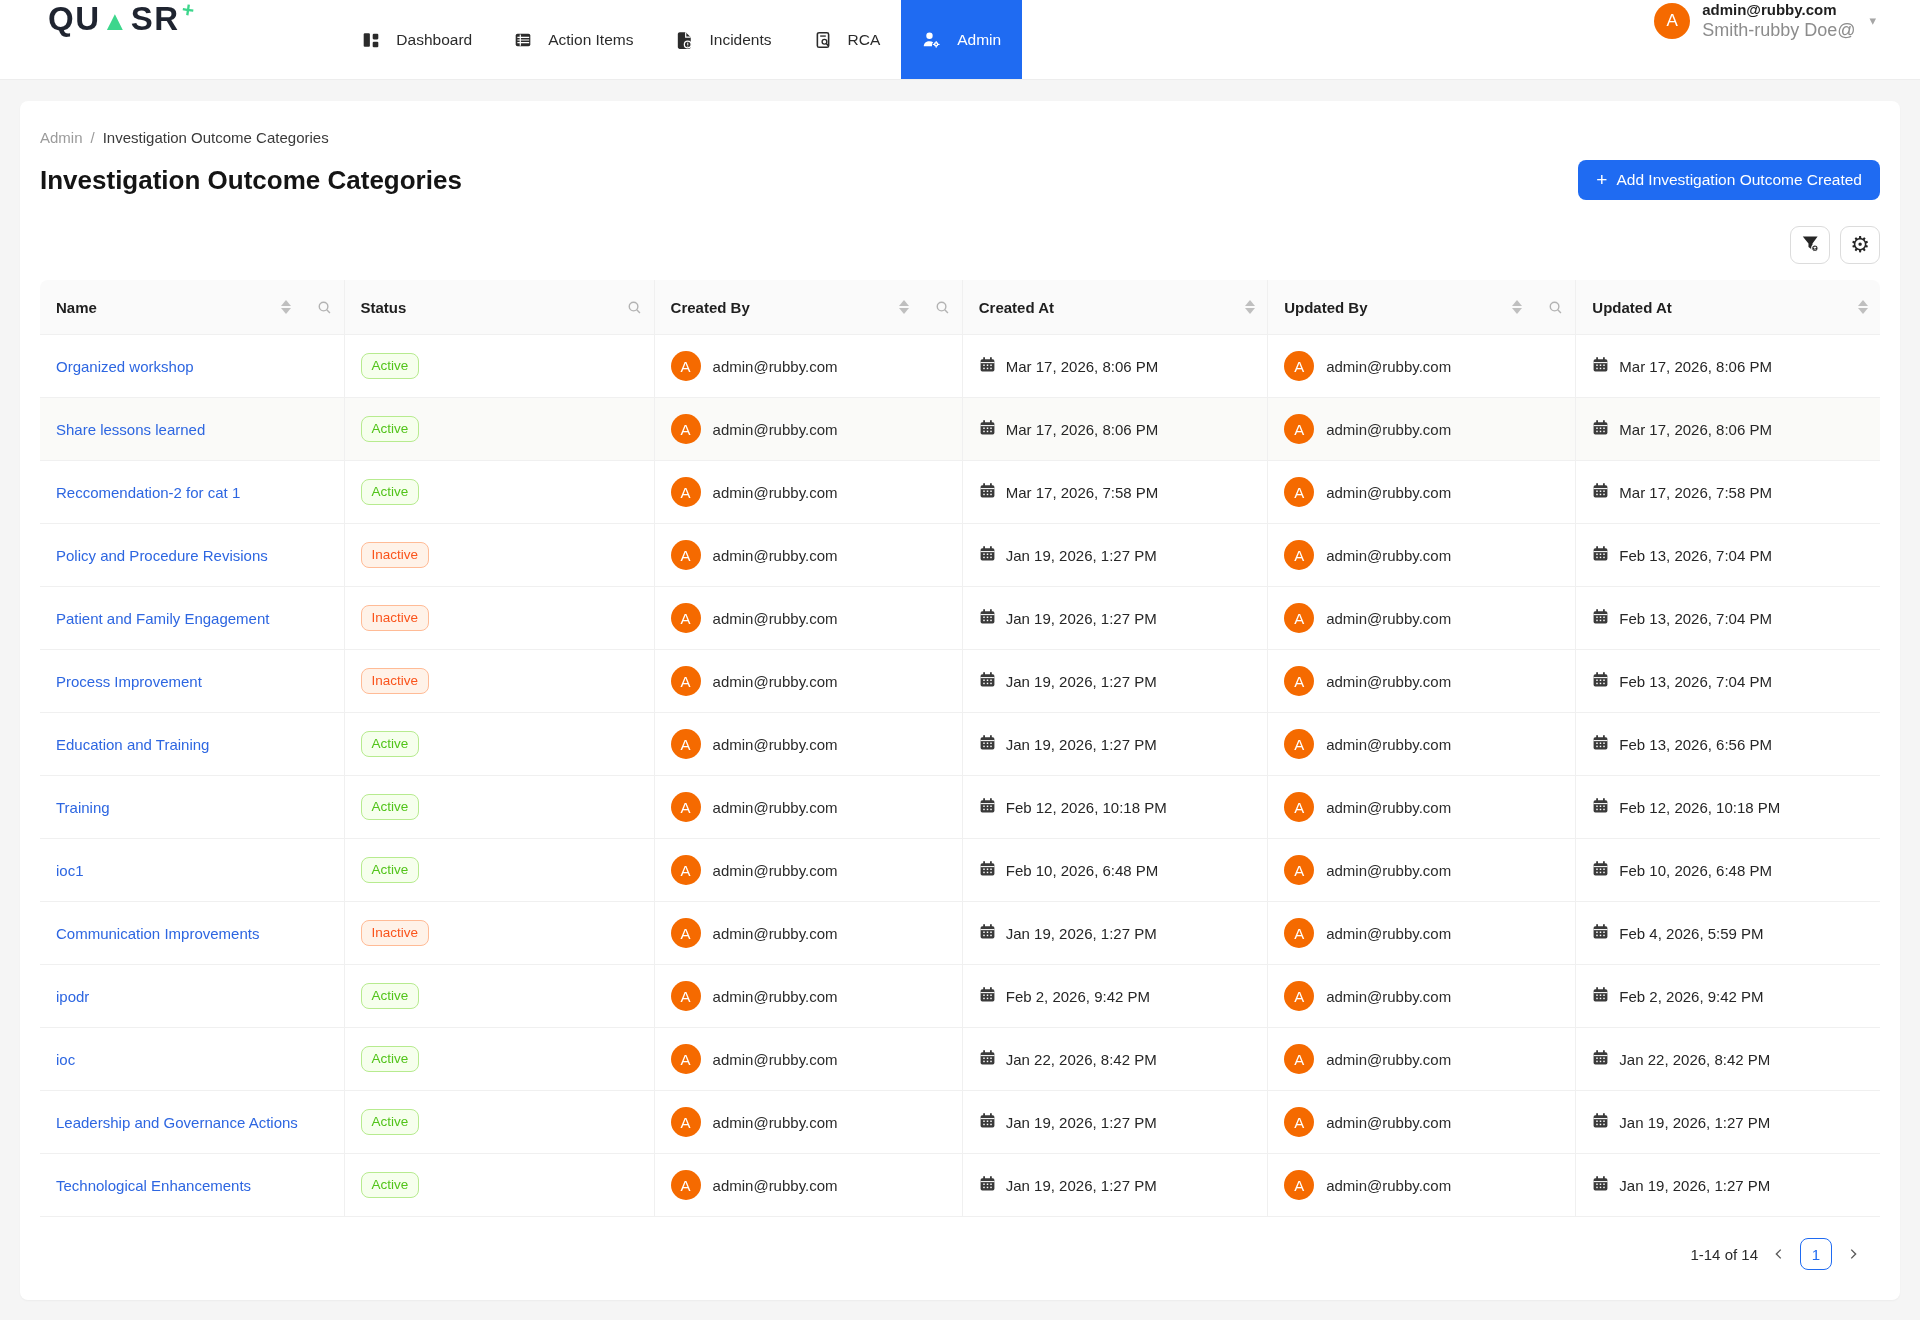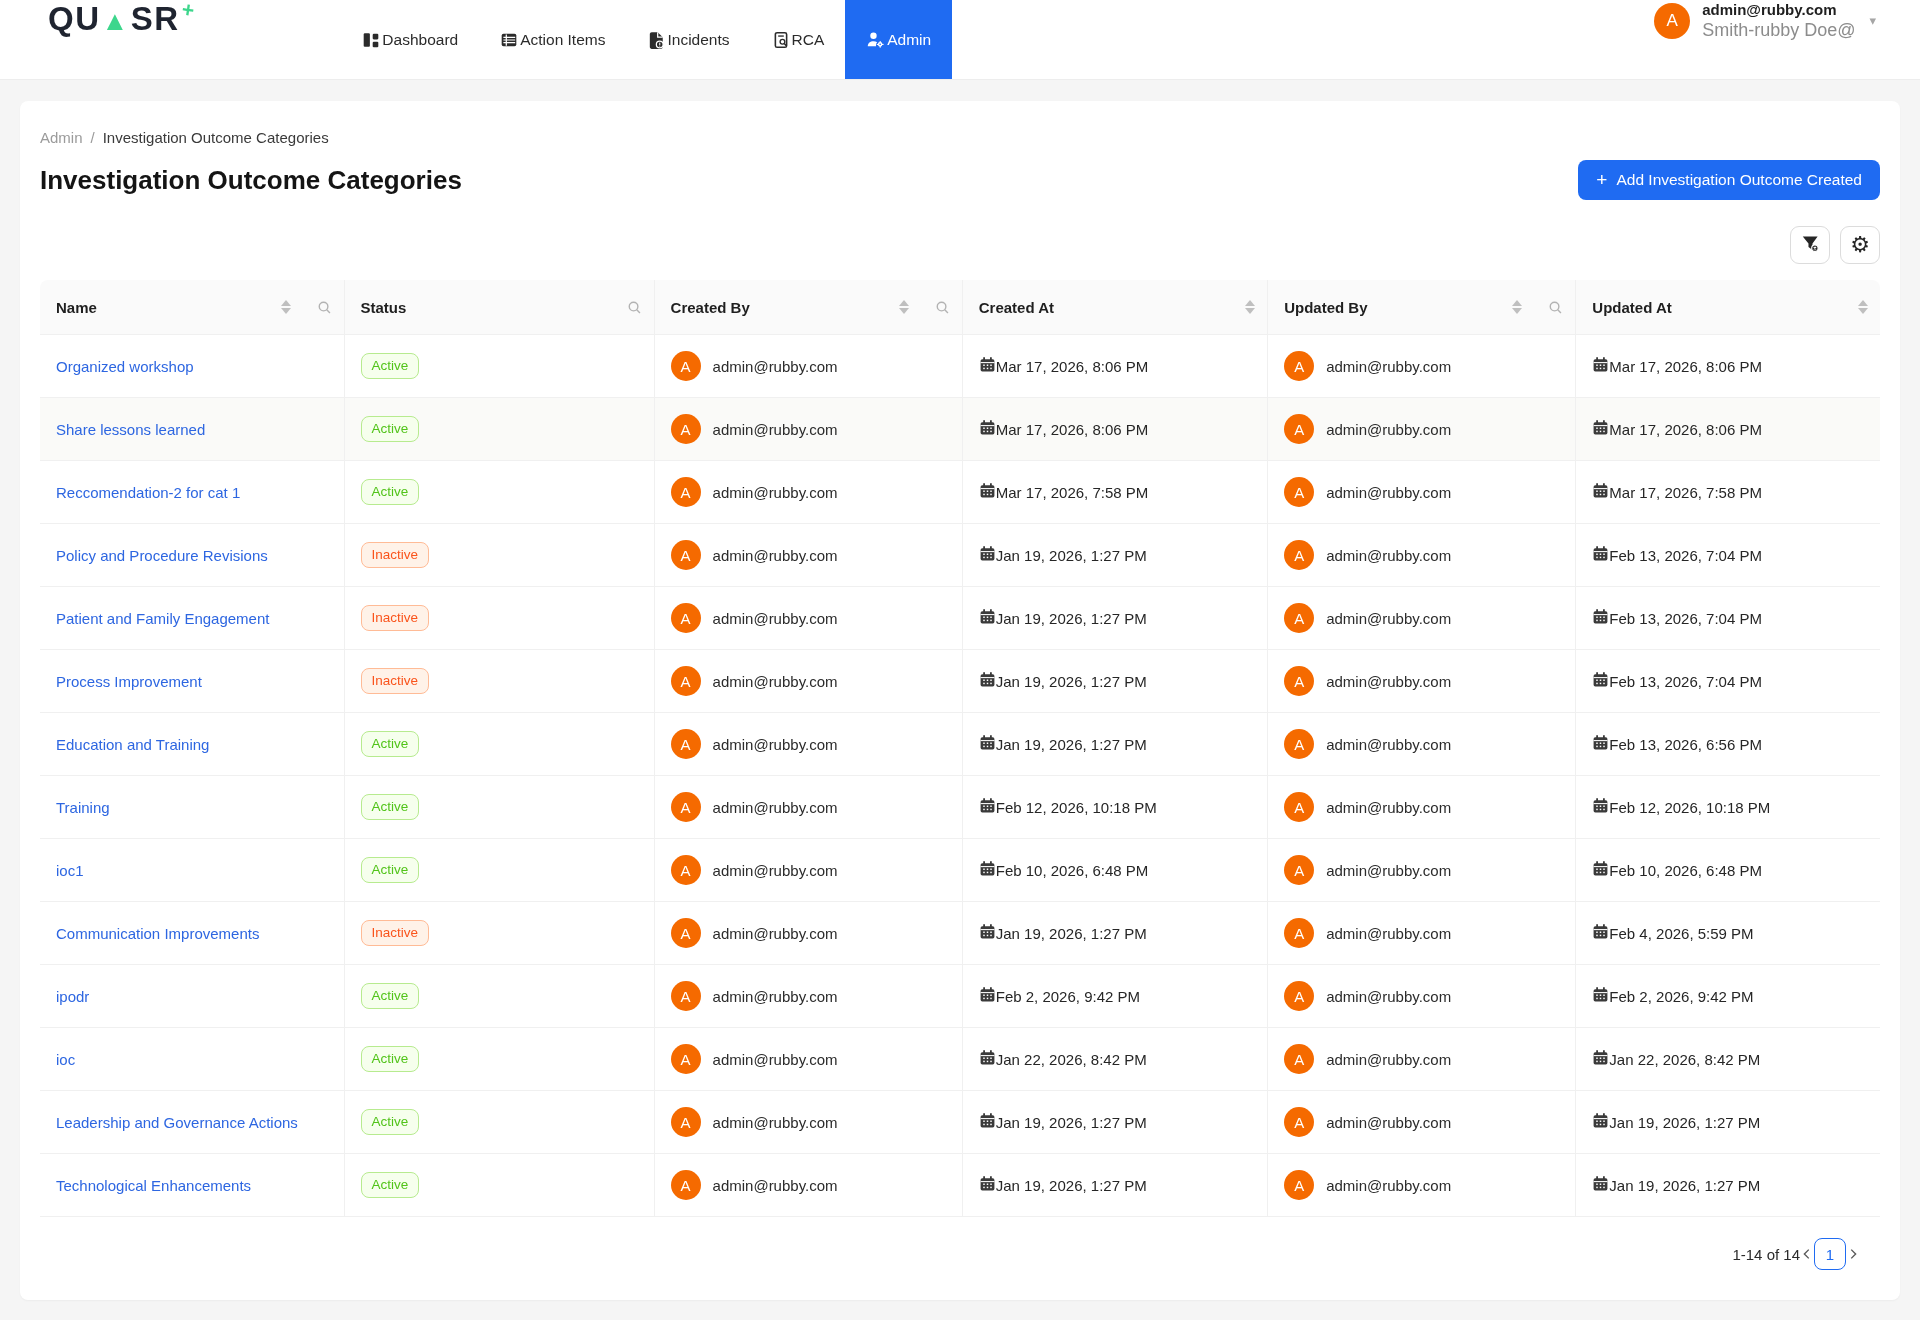--- a/index.html
+++ b/index.html
@@ -11,21 +11,21 @@
   *{box-sizing:border-box}
   html,body{margin:0;padding:0}
   body{width:1920px;height:1320px;background:#f5f5f5;font-family:"Liberation Sans",sans-serif;color:var(--dark);overflow:hidden}
 
   
   .navbar{height:80px;background:#fff;display:flex;align-items:flex-start;padding-left:48px;border-bottom:1px solid #ededed}
   .logo{display:flex;align-items:baseline;font-weight:bold;font-size:33px;letter-spacing:1.5px;color:#1f2430;cursor:pointer;user-select:none}
   .logo .tri{color:#3dd68c;font-size:27px;margin:0 1px}
   .logo .plus{color:#3dd68c;font-size:21px;font-weight:bold;position:relative;top:-13px;left:2px;transform:rotate(8deg);display:inline-block}
   .nav-menu{display:flex;align-items:center;height:100%;margin-left:148px}
-  .nav-item{display:flex;align-items:center;gap:2px;height:100%;padding:0 21px;font-size:15.5px;color:#2b2b2b;cursor:pointer;white-space:nowrap}
+  .nav-item{display:flex;align-items:center;gap:16px;height:100%;padding:0 21px;font-size:15.5px;color:#2b2b2b;cursor:pointer;white-space:nowrap}
   .nav-item svg{display:block}
   .nav-item.active{background:var(--accent);color:#fff}
   .nav-user{margin-left:auto;margin-right:44px;display:flex;align-items:center;gap:12px;cursor:pointer}
   .nav-user .avatar{width:36px;height:36px;border-radius:50%;background:var(--avatar);color:#fff;display:flex;align-items:center;justify-content:center;font-size:17px}
   .nav-user .u-email{font-weight:bold;font-size:15px;color:#1f1f1f;line-height:1.35}
   .nav-user .u-name{font-size:18px;color:var(--muted);line-height:1.2}
   .nav-user .chev{color:#a6a6a6;font-size:13px;margin-left:2px}
 
   
   .card{background:#fff;margin:21px 20px 20px 20px;border-radius:8px;box-shadow:0 1px 2px rgba(0,0,0,.04);padding:20px 20px 34px 20px;height:1199px;position:relative}
@@ -56,25 +56,25 @@
   .th-search{color:#b3b3b3;cursor:pointer;display:flex}
   tbody td{height:63px;padding:0 12px 0 16px;border-bottom:1px solid var(--border);color:#2b2b2b;overflow:hidden;white-space:nowrap}
   tbody td:not(:last-child){border-right:1px solid var(--border)}
   tbody tr.hovered td{background:#fafaf8}
   a.cat-link{color:var(--link);text-decoration:none;cursor:pointer}
   .tag{display:inline-block;padding:3px 10px;border-radius:8px;font-size:13.5px;line-height:1.35}
   .tag.Active{background:var(--active-bg);border:1px solid var(--active-bd);color:var(--active-tx)}
   .tag.Inactive{background:var(--inactive-bg);border:1px solid var(--inactive-bd);color:var(--inactive-tx)}
   .cell-user{display:flex;align-items:center;gap:12px}
   .cell-user .avatar-sm{width:30px;height:30px;border-radius:50%;background:var(--avatar);color:#fff;display:flex;align-items:center;justify-content:center;font-size:15px;flex:0 0 auto}
-  .cell-date{display:flex;align-items:center;color:#262626}
+  .cell-date{display:flex;align-items:center;gap:10px;color:#262626}
   .cell-date svg{flex:0 0 auto;color:#3a3a3a}
 
   
-  .pagination{position:absolute;right:40px;bottom:30px;display:flex;align-items:center;font-size:15px;color:#2b2b2b}
+  .pagination{position:absolute;right:40px;bottom:30px;display:flex;align-items:center;gap:14px;font-size:15px;color:#2b2b2b}
   .page-chev{display:flex;align-items:center;color:#595959;cursor:pointer}
   .page-box{min-width:32px;height:32px;border:1px solid var(--accent);color:var(--accent);border-radius:8px;display:flex;align-items:center;justify-content:center;font-size:15px;cursor:pointer}
 </style>
 </head>
 <body>
 
 <div class="navbar">
   <div class="logo">
     <span>QU</span>
       <span class="tri">▲</span>

